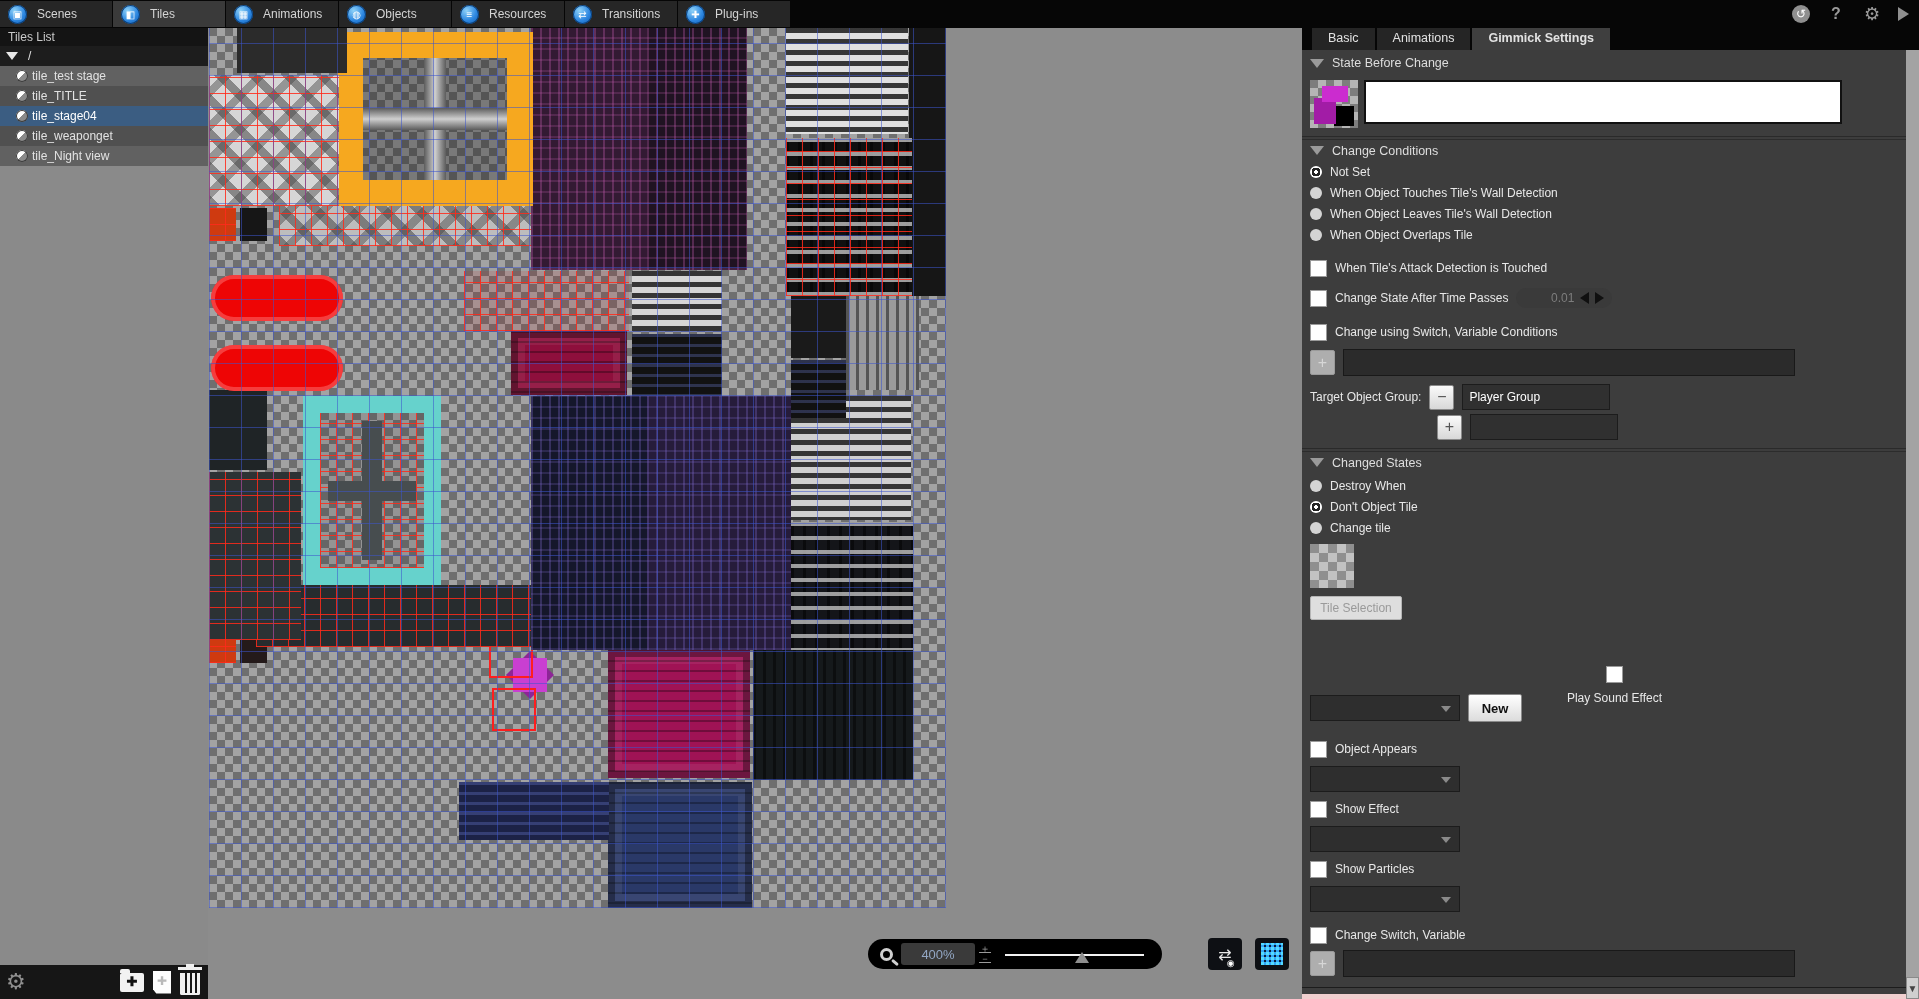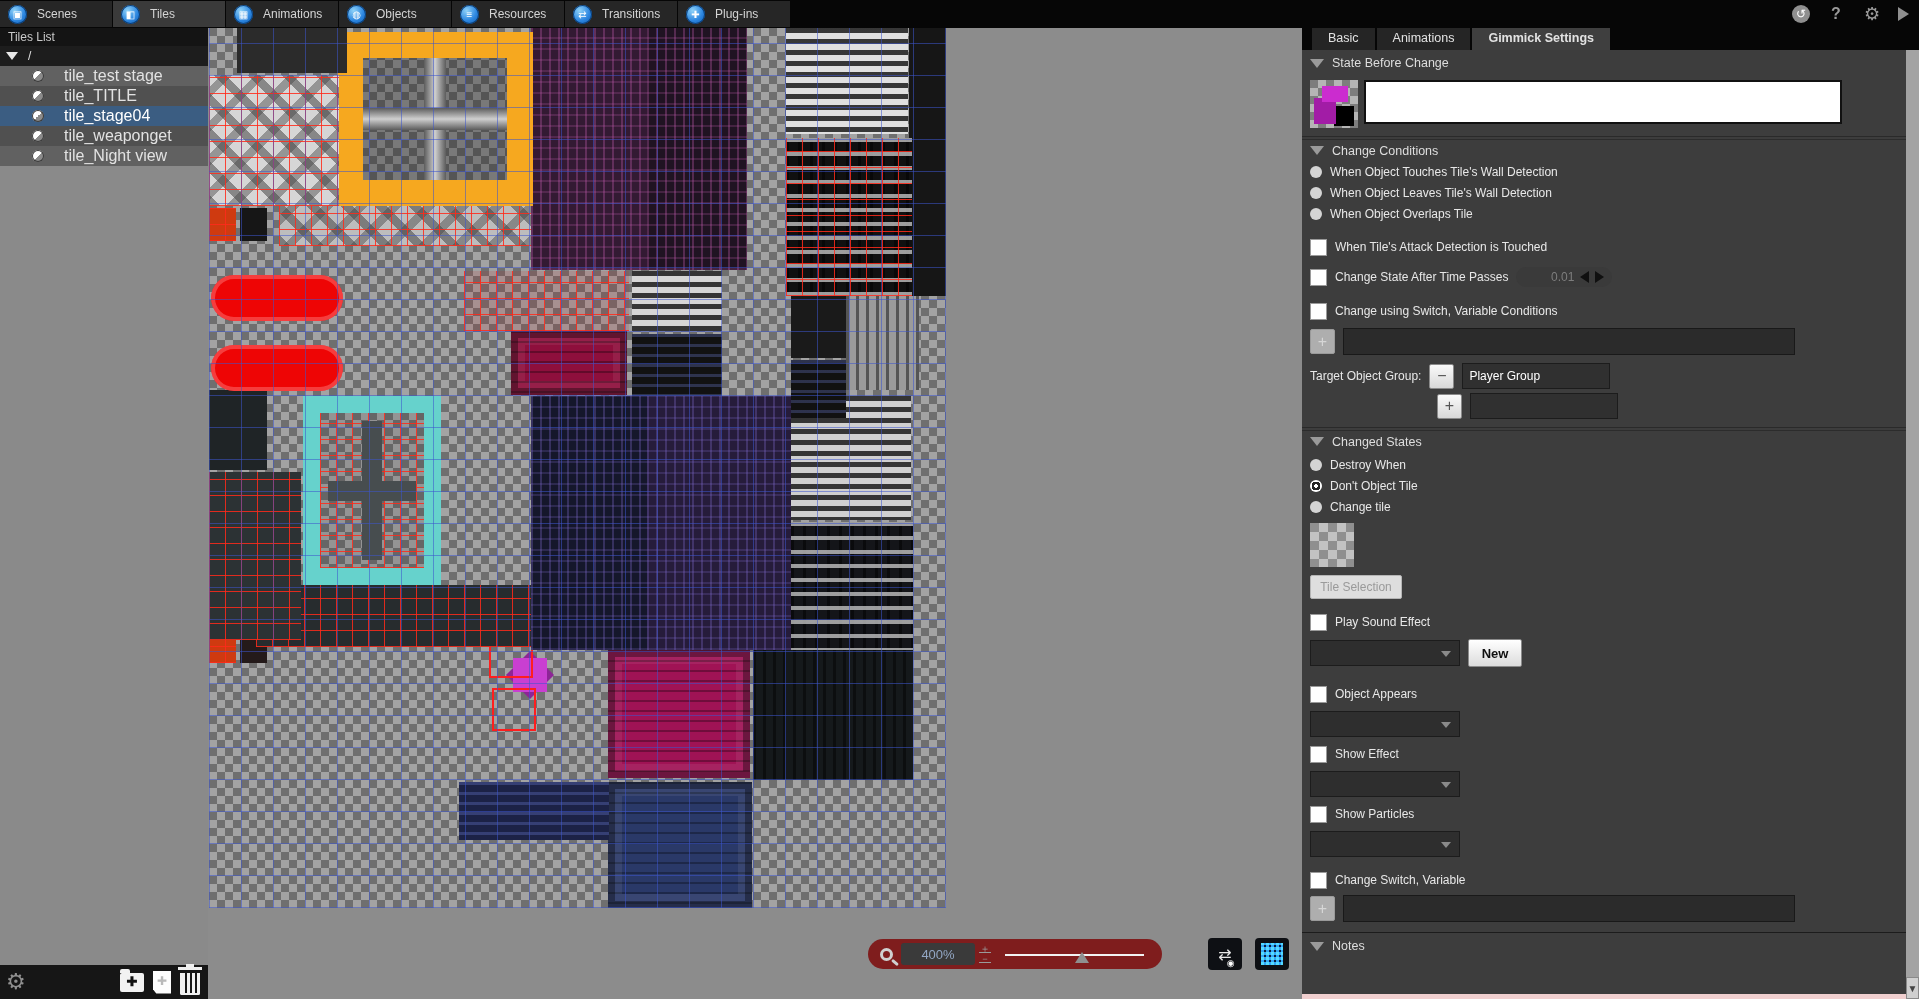--- a/index.html
+++ b/index.html
@@ -15,21 +15,21 @@
   .winicons { position:absolute; right:10px; top:0; height:28px; display:flex; align-items:center; gap:16px; }
   .wicon { color:#9a9a9a; font-size:15px; width:20px; text-align:center; }
   .wicon.circ { width:18px; height:18px; border-radius:50%; background:#8f8f8f; color:#fff; font-size:12px; line-height:18px; }
   .wicon.play { width:0; height:0; border-left:11px solid #8f8f8f; border-top:7px solid transparent; border-bottom:7px solid transparent; }
 
   
   .sidebar { position:absolute; left:0; top:28px; width:208px; height:971px; background:#8a8a8a; }
   .sb-title { height:18px; background:#141414; color:#c9c9c9; font-size:12px; padding:2px 16px 0 8px; }
   .sb-root { height:20px; background:#1d1d1d; color:#e0e0e0; font-size:12px; display:flex; align-items:center; gap:10px; padding-left:6px; }
   .tri-down { width:0; height:0; border-left:6px solid transparent; border-right:6px solid transparent; border-top:8px solid #e8e8e8; }
-  .sb-item { height:20px; display:flex; align-items:center; gap:20px; padding-left:32px; font-size:16px; color:#e2e2e2; }
+  .sb-item { height:20px; display:flex; align-items:center; gap:4px; padding-left:16px; font-size:12px; color:#e2e2e2; }
   .sb-item:nth-child(odd) { background:#616161; }
   .sb-item:nth-child(even) { background:#505050; }
   .sb-item.sel { background:#3b5d82; color:#ffffff; }
   .ballicon { width:12px; height:12px; border-radius:50%; background:linear-gradient(135deg,#ffffff 50%,#8a8a8a 50%); box-shadow:0 0 0 1px #3a3a3a inset; flex:0 0 auto; }
   .sb-bottom { position:absolute; left:0; bottom:0; width:208px; height:34px; background:#161616; display:flex; align-items:center; }
   .gearicon { color:#8f8f8f; font-size:22px; margin-left:6px; line-height:1; }
   .sb-tools { position:absolute; right:8px; display:flex; gap:9px; align-items:center; }
   .folder-plus { width:24px; height:19px; background:#f2f2f2; border-radius:2px; position:relative; }
   .folder-plus::before { content:""; position:absolute; left:0; top:-4px; width:10px; height:4px; background:#f2f2f2; border-radius:2px 2px 0 0; }
   .folder-plus::after { content:"✚"; position:absolute; left:0; right:0; top:1px; text-align:center; color:#111; font-size:13px; font-weight:bold; }
@@ -79,21 +79,21 @@
   .cyan-frame { border:17px solid #66d2cc; background:rgba(40,40,40,.12);
     background-image:repeating-linear-gradient(0deg, rgba(255,42,26,.85) 0 1px, transparent 1px 16px),
                      repeating-linear-gradient(90deg, rgba(255,42,26,.85) 0 1px, transparent 1px 16px); }
   .cyan-frame::before { content:""; position:absolute; left:50%; top:8px; width:20px; height:calc(100% - 16px); transform:translateX(-50%); background:#474d4f; }
   .cyan-frame::after { content:""; position:absolute; top:50%; left:8px; height:20px; width:calc(100% - 16px); transform:translateY(-50%); background:#474d4f; }
   .shuriken { background:transparent !important; }
   .shuriken::before, .shuriken::after { content:""; position:absolute; left:12px; top:12px; width:34px; height:34px; background:#c93fd1; }
   .shuriken::before { transform:rotate(45deg); background:#8d2596; }
 
   
-  .zoombar { position:absolute; left:659px; top:911px; width:294px; height:30px; background:#7f1d1d; border-radius:15px; display:flex; align-items:center; padding:4px 12px; gap:8px; }
+  .zoombar { position:absolute; left:659px; top:911px; width:294px; height:30px; background:#000000; border-radius:15px; display:flex; align-items:center; padding:4px 12px; gap:8px; }
   .mag { width:13px; height:13px; border:3px solid #d0d0d0; border-radius:50%; position:relative; flex:0 0 auto; }
   .mag::after { content:""; position:absolute; width:8px; height:3px; background:#d0d0d0; transform:rotate(40deg); left:8px; top:10px; border-radius:2px; }
   .zoomval { width:74px; height:22px; background:#3a3a3a; border-radius:3px; color:#93a7c4; font-size:13px; display:flex; align-items:center; justify-content:center; }
   .stepper { display:flex; flex-direction:column; gap:2px; margin-left:-4px; }
   .stepper span { color:#9a9a9a; font-size:10px; line-height:7px; width:12px; text-align:center; border-bottom:1px solid #9a9a9a; }
   .slider { position:relative; flex:1; height:100%; }
   .slider .track { position:absolute; left:6px; right:6px; top:50%; height:2px; background:#f2f2f2; }
   .slider .thumb { position:absolute; top:9px; width:0; height:0; border-left:7px solid transparent; border-right:7px solid transparent; border-bottom:11px solid #8f8f8f; }
   .canvasbtn { position:absolute; top:910px; width:34px; height:32px; border-radius:4px; background:#0e1014; display:flex; align-items:center; justify-content:center; }
   .swapeye { color:#e8e8e8; font-size:16px; position:relative; }
@@ -294,20 +294,24 @@
     <div class="sbc-thumb"></div>
     <div class="sbc-field"></div>
   </div>
 
   <div class="divline"></div>
   <div class="sect-head">
     <span class="tri"></span>
     <span>Change Conditions</span>
   </div>
   <div class="prow" style="height:21px;">
+    <span class="radio sel"></span>
+    <span>Not Set</span>
+  </div>
+  <div class="prow" style="height:21px;">
     <span class="radio"></span>
     <span>When Object Touches Tile's Wall Detection</span>
   </div>
   <div class="prow" style="height:21px;">
     <span class="radio"></span>
     <span>When Object Leaves Tile's Wall Detection</span>
   </div>
   <div class="prow" style="height:21px;">
     <span class="radio"></span>
     <span>When Object Overlaps Tile</span>
@@ -356,21 +360,21 @@
     <span class="radio sel"></span>
     <span>Don't Object Tile</span>
   </div>
   <div class="prow" style="height:21px;">
     <span class="radio"></span>
     <span>Change tile</span>
   </div>
   <div class="cs-thumb" style="margin-top:6px;"></div>
   <div class="tileselbtn" style="margin-top:8px;">Tile Selection</div>
 
-  <div class="prow" style="height:22px;margin-top:12px;">
+  <div class="prow" style="height:22px;margin-top:46px;flex-direction:column;">
     <span class="cbox"></span>
     <span>Play Sound Effect</span>
   </div>
   <div class="prow" style="margin-top:6px;">
     <span class="dropdown"></span>
     <span class="newbtn">New</span>
   </div>
   <div class="prow" style="height:22px;margin-top:16px;">
     <span class="cbox"></span>
     <span>Object Appears</span>

